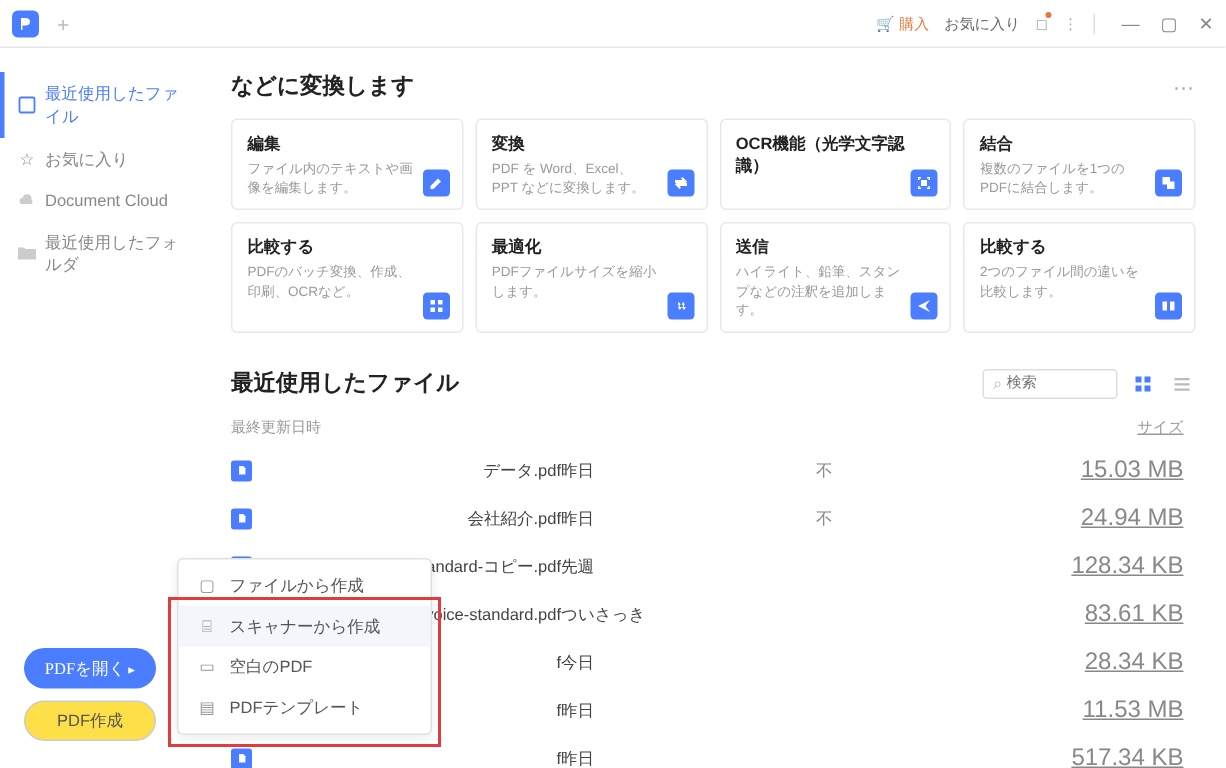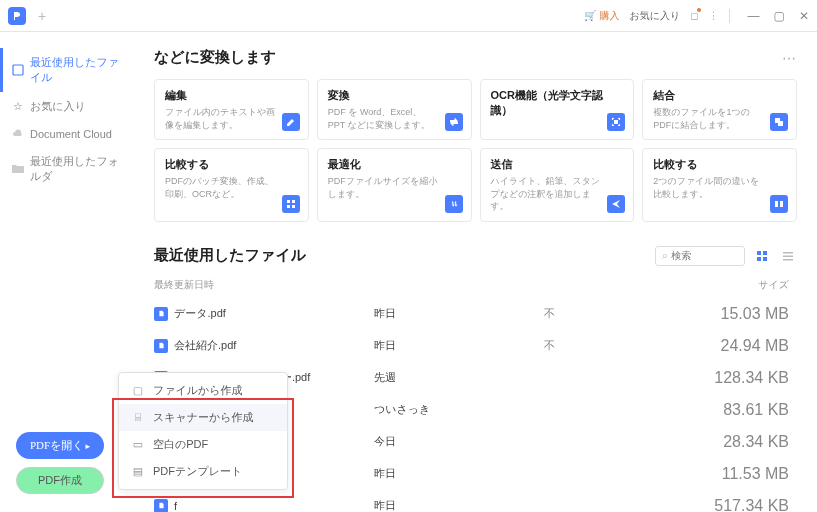--- a/index.html
+++ b/index.html
@@ -32,30 +32,30 @@
 .recent-head { display: flex; align-items: center; justify-content: space-between; margin: 18px 0 6px; }
 .recent-controls { display: flex; align-items: center; gap: 8px; }
 .search-box { display: flex; align-items: center; border: 1px solid #ddd; border-radius: 3px; padding: 2px 6px; width: 90px; height: 20px; }
 .search-box input { border: none; outline: none; width: 100%; font-size: 10px; color: #666; }
 .view-btn { width: 18px; height: 18px; display: flex; align-items: center; justify-content: center; cursor: pointer; color: #888; }
 .view-btn.active { color: #4a7dff; }
 .table-head { display: flex; padding: 6px 0; color: #999; font-size: 10px; }
 .col-name { flex: 0 0 220px; }
 .col-date { flex: 0 0 170px; }
 .col-pin { flex: 0 0 150px; }
-.col-size { flex: 1; text-align: right; padding-right: 8px; }
+.col-size { flex: 1; text-align: right; padding-right: 8px; text-decoration: underline; }
 .file-row { display: flex; align-items: center; padding: 7px 0; font-size: 11px; color: #444; cursor: pointer; }
-.file-row .col-name { display: flex; align-items: center; gap: 6px; }
+.file-row .col-name { display: flex; align-items: center; gap: 6px; justify-content: space-between; }
 .file-icon { width: 14px; height: 14px; background: #4a7dff; border-radius: 2px; display: inline-flex; align-items: center; justify-content: center; }
 .file-icon svg { width: 7px; height: 7px; fill: #fff; }
 .pin-icon { color: #888; font-size: 11px; }
 .col-size.cell { color: #888; font-size: 16px; }
 .bottom-buttons { position: absolute; left: 16px; bottom: 18px; display: flex; flex-direction: column; gap: 8px; }
 .btn-primary { background: #4a7dff; color: #fff; border: none; border-radius: 14px; padding: 6px 0; width: 88px; font-size: 11px; cursor: pointer; display: flex; align-items: center; justify-content: center; gap: 2px; font-family: Liberation Serif, serif; }
-.btn-secondary { background: #86efac; color: #555; border: 1px solid #ccc; border-radius: 14px; padding: 5px 0; width: 88px; font-size: 11px; cursor: pointer; }
+.btn-secondary { background: #fde047; color: #555; border: 1px solid #ccc; border-radius: 14px; padding: 5px 0; width: 88px; font-size: 11px; cursor: pointer; }
 .popup { position: absolute; left: 118px; bottom: 22px; width: 170px; background: #fff; border: 1px solid #e0e0e0; border-radius: 4px; box-shadow: 0 2px 8px rgba(0,0,0,0.08); padding: 4px 0; z-index: 10; }
 .popup-item { display: flex; align-items: center; gap: 8px; padding: 6px 12px; font-size: 11px; color: #555; cursor: pointer; }
 .popup-item:hover, .popup-item.hover { background: #f4f6fb; }
 .popup-icon { width: 14px; height: 14px; display: inline-flex; align-items: center; justify-content: center; color: #999; }
 .red-box { position: absolute; left: 112px; bottom: 14px; width: 182px; height: 100px; border: 2px solid #e23b3b; pointer-events: none; z-index: 20; }
 </style>
 </head>
 <body>
 
 <div class="titlebar">

